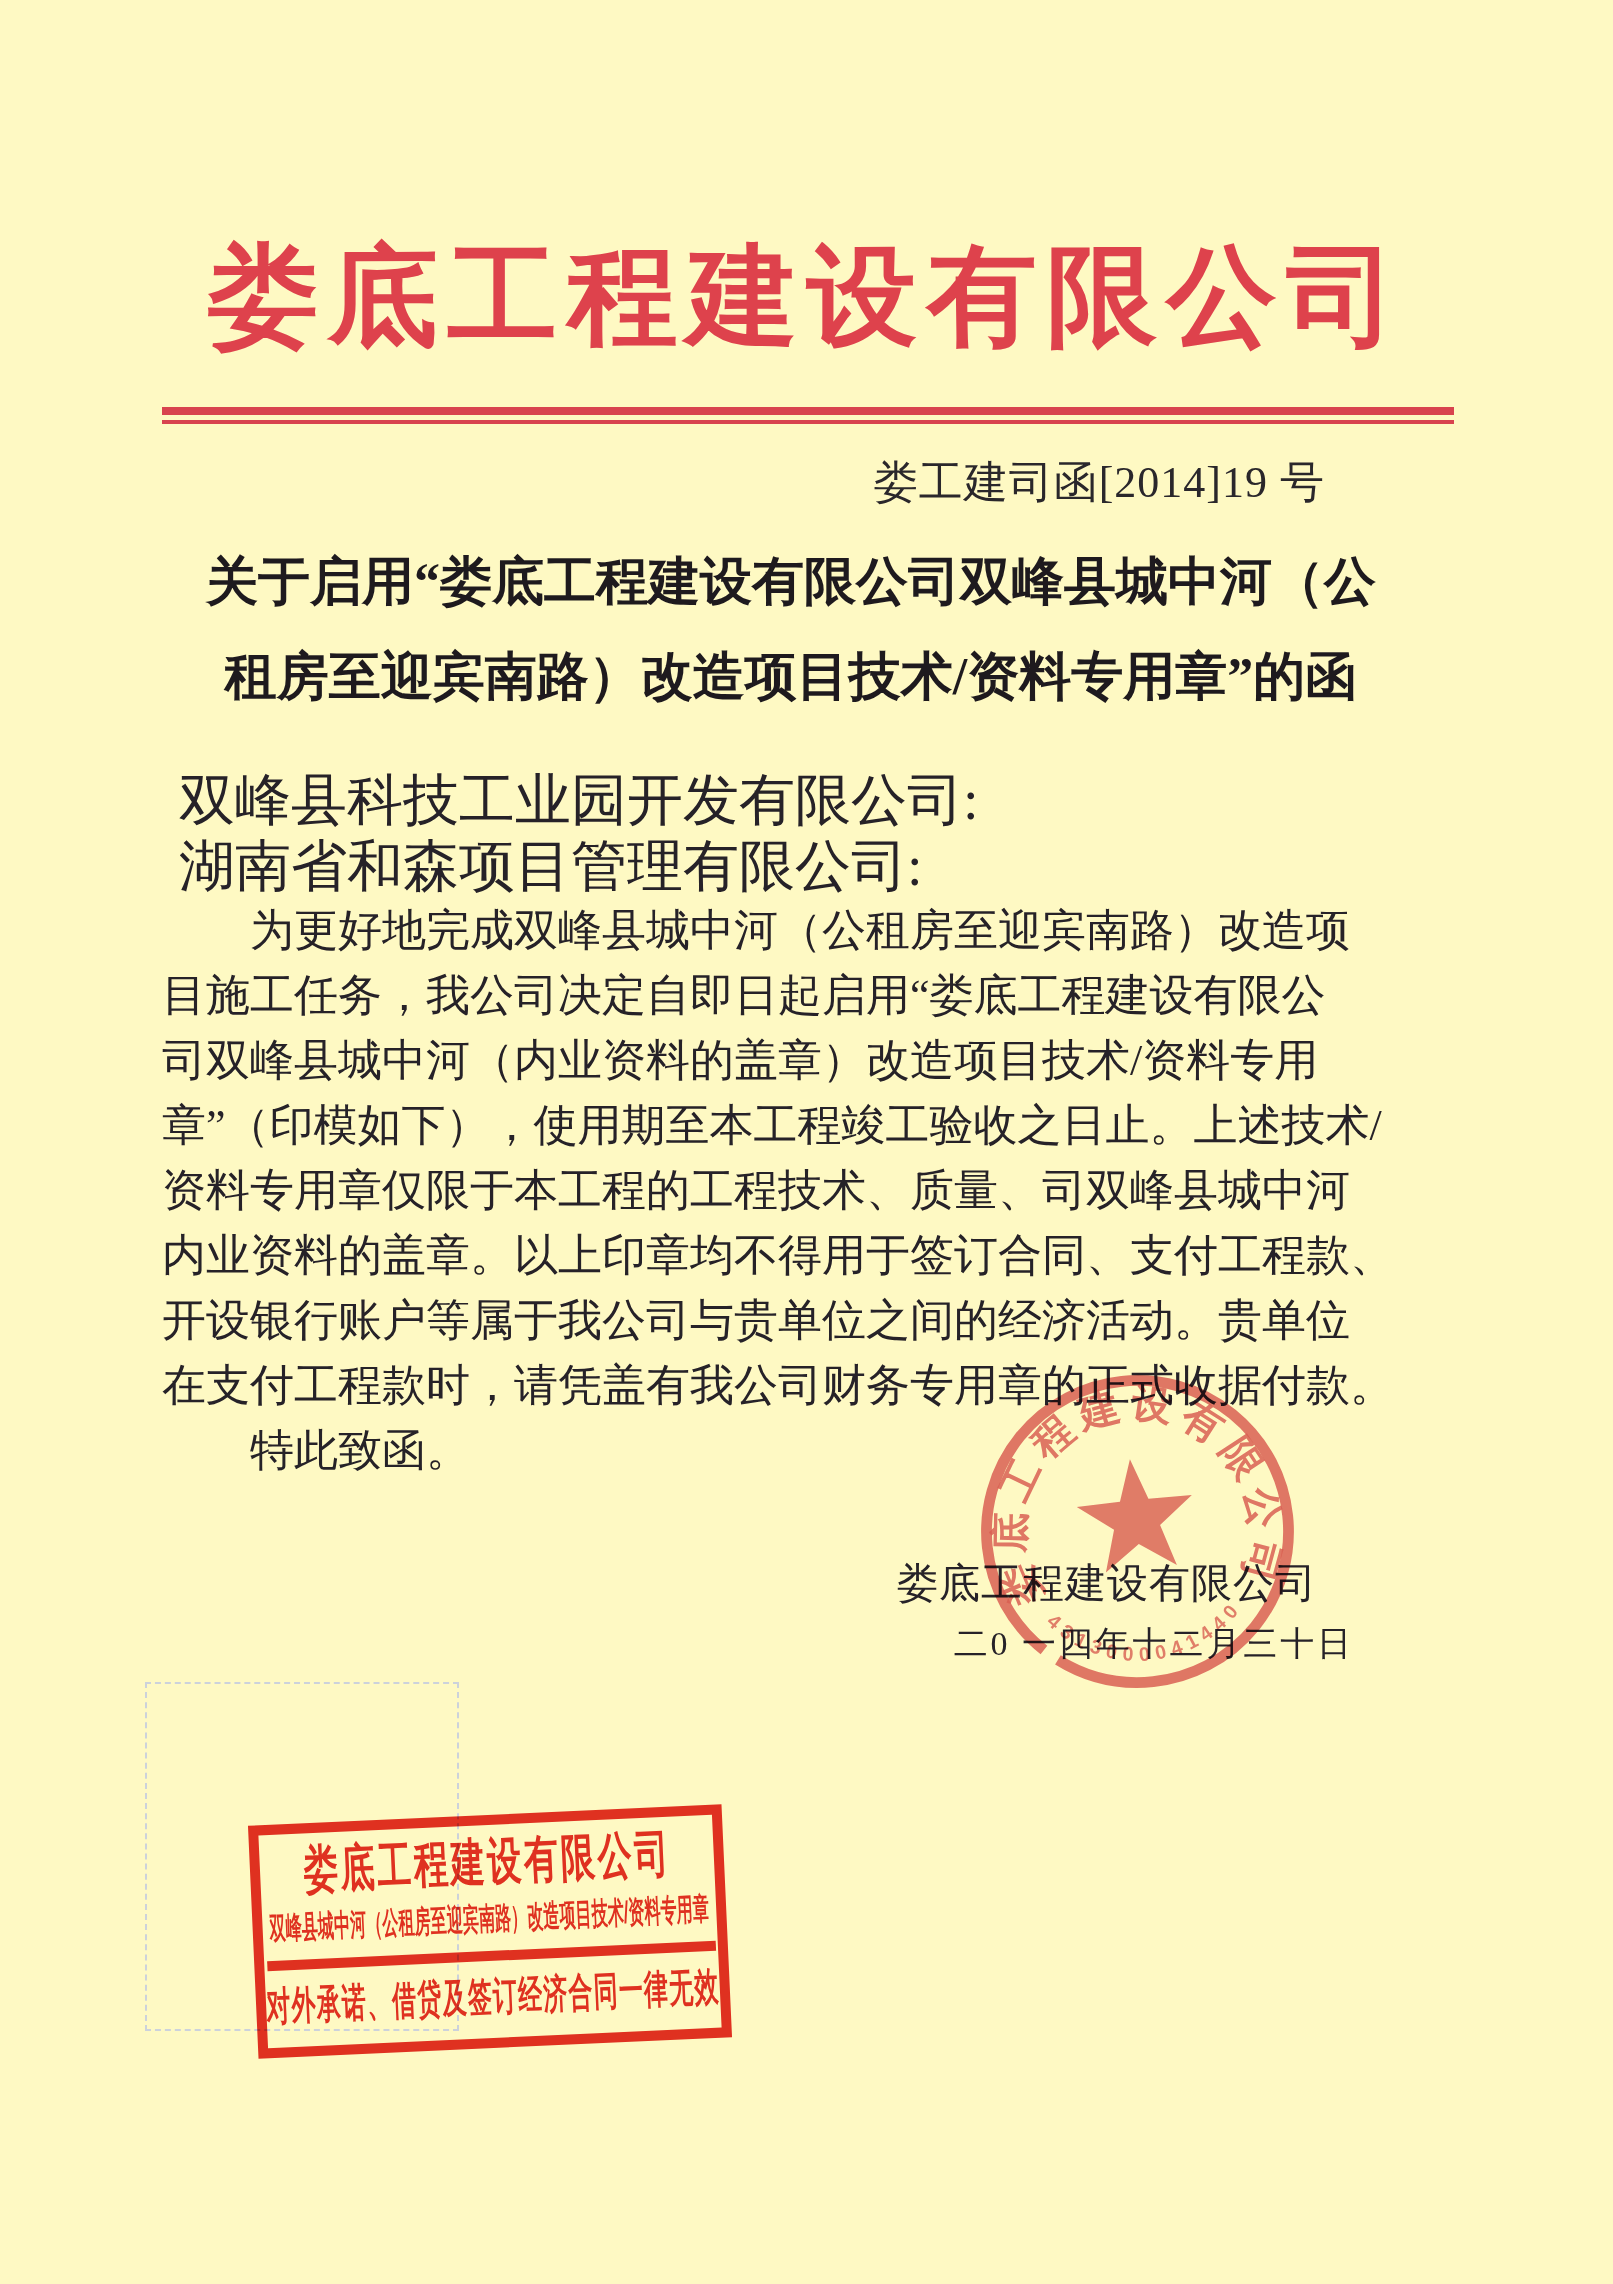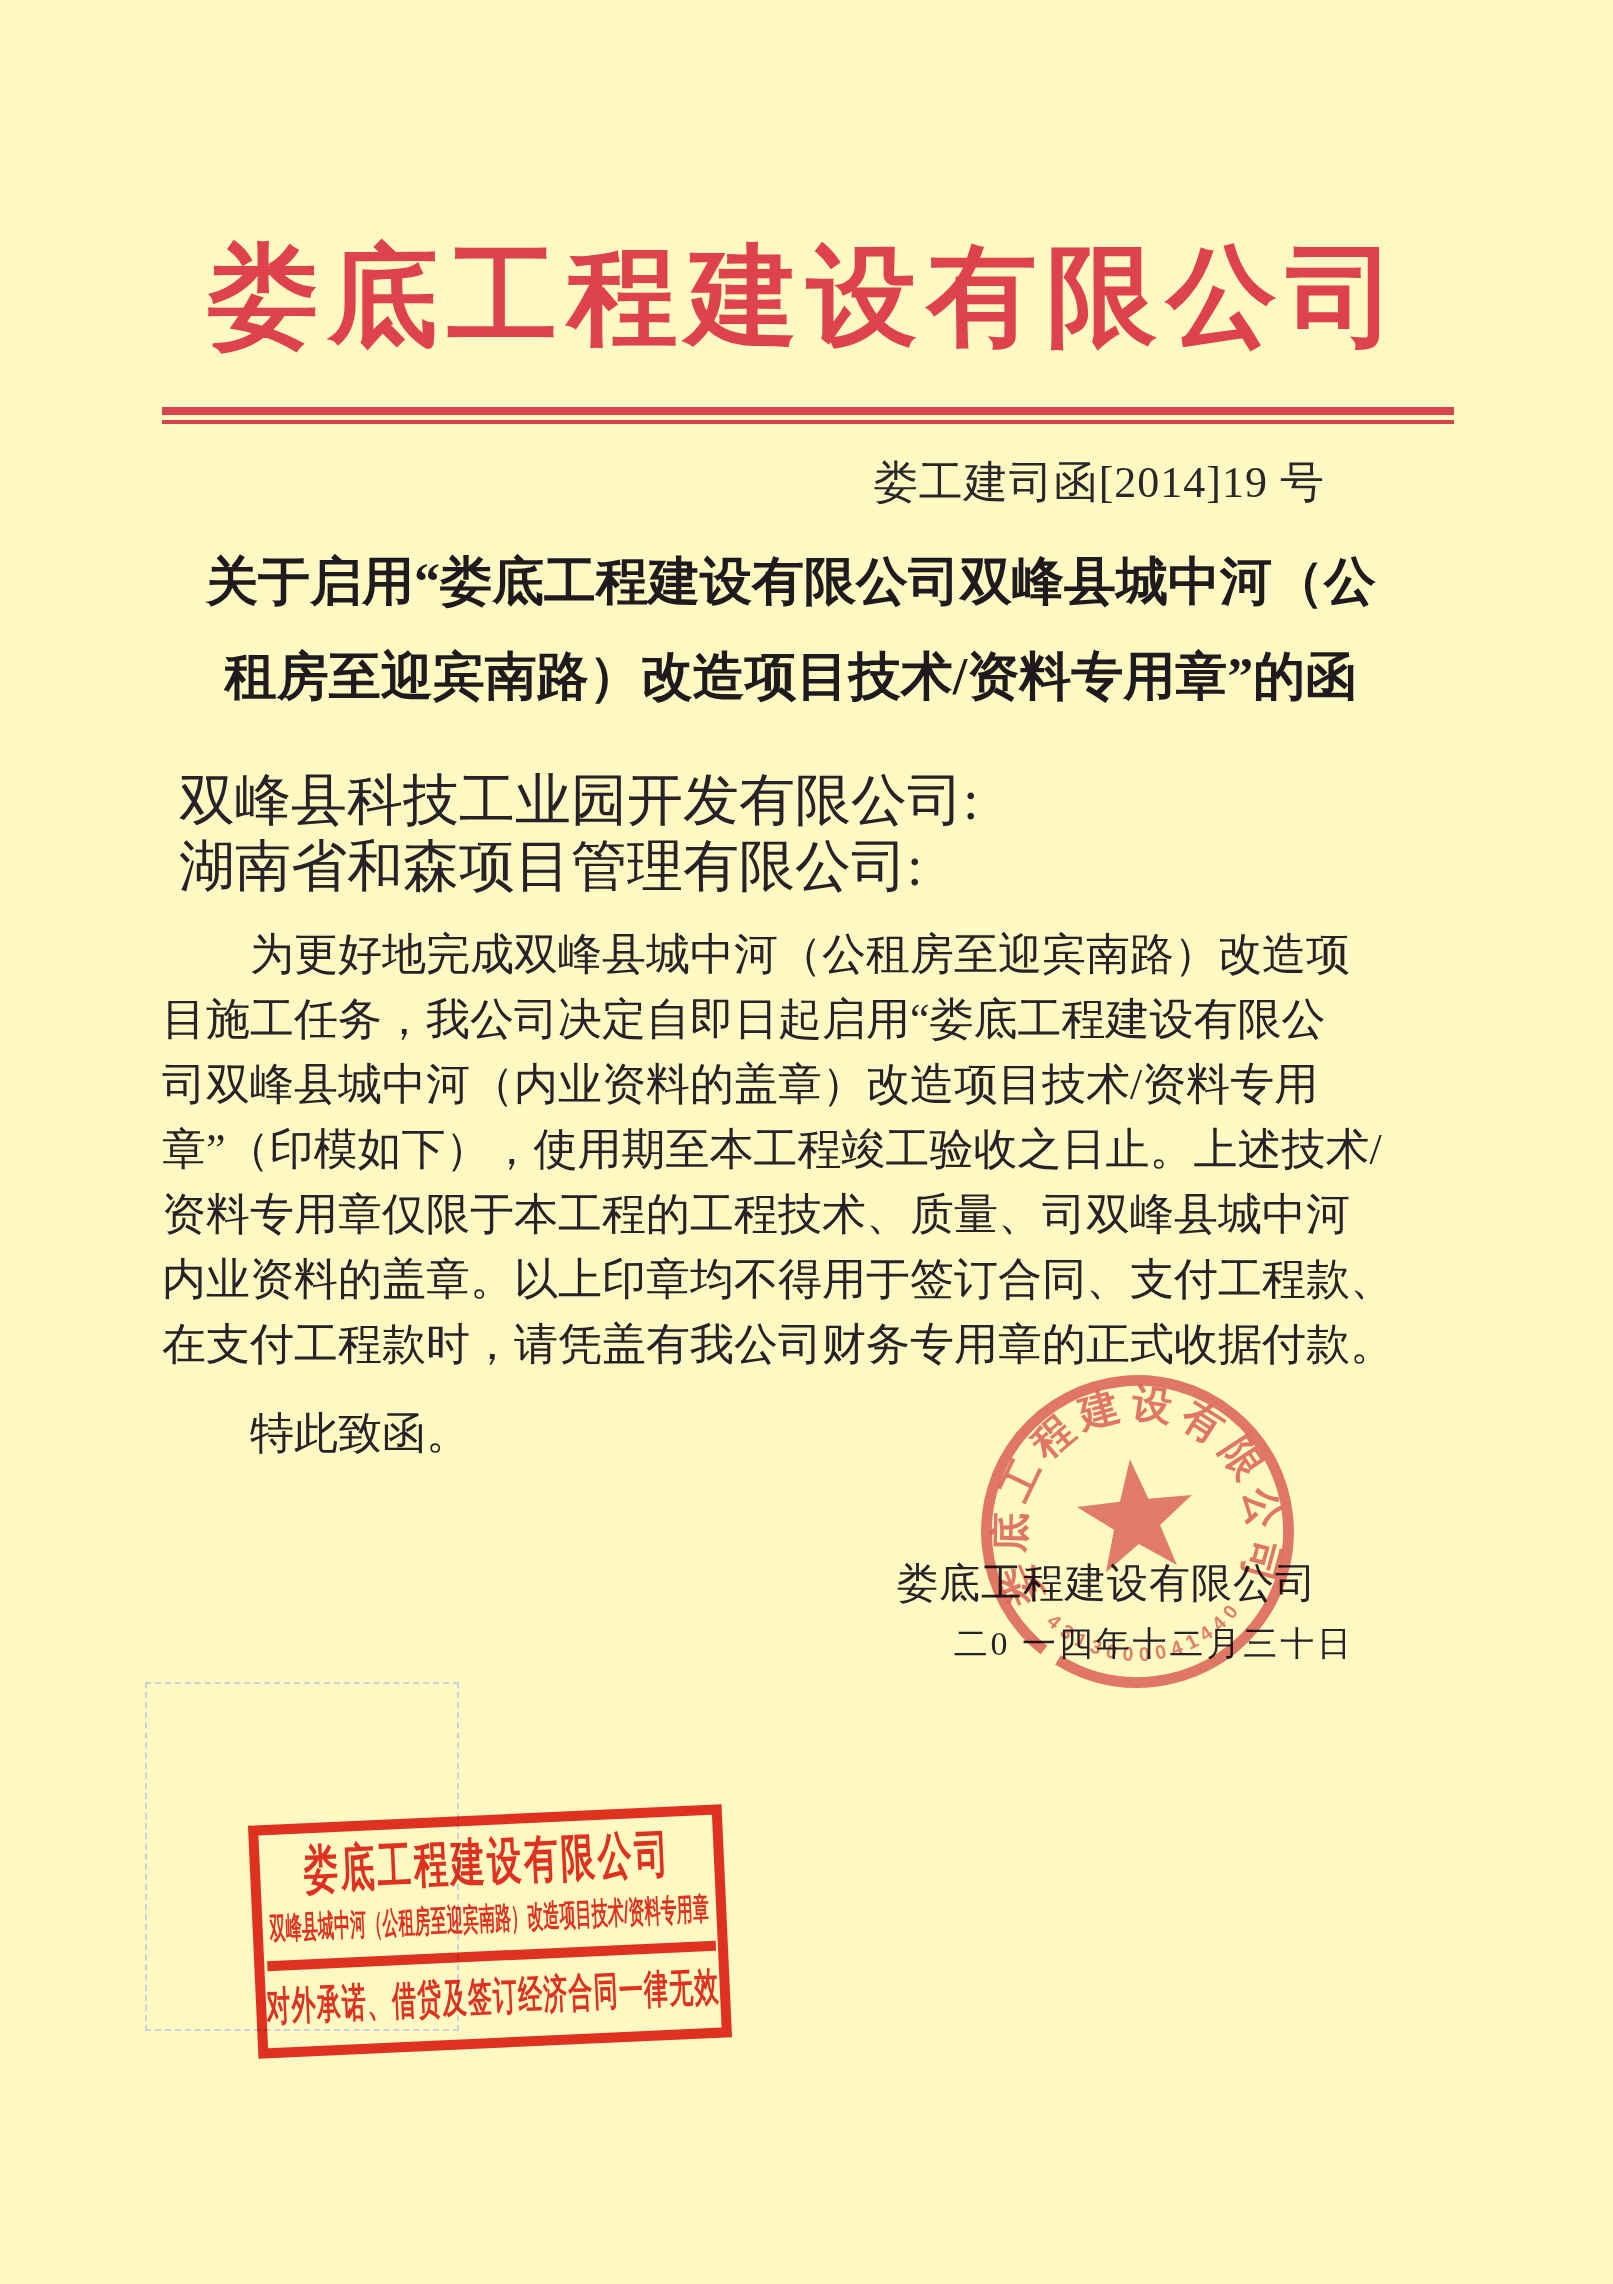--- a/index.html
+++ b/index.html
@@ -33,21 +33,21 @@
   
   .recipients{
     position:absolute;left:179px;top:767px;
     font-size:56px;line-height:66px;white-space:nowrap;
   }
   .body-block{
     position:absolute;left:162px;top:898px;width:1304px;
     font-size:44px;line-height:65px;
   }
   .body-block .line{white-space:nowrap;}
-  .body-block .indent{padding-left:88px;margin-top:24px;}
+  .body-block .indent{padding-left:88px;}
   
   .sig-company{
     position:absolute;right:296px;top:1556px;
     font-size:41px;letter-spacing:1px;white-space:nowrap;
   }
   .sig-date{
     position:absolute;right:259px;top:1621px;
     font-size:34px;letter-spacing:2.9px;white-space:nowrap;
   }
   
@@ -109,20 +109,21 @@
     <div>湖南省和森项目管理有限公司:</div>
   </div>
 
   <div class="body-block">
     <div class="line indent">为更好地完成双峰县城中河（公租房至迎宾南路）改造项</div>
     <div class="line">目施工任务，我公司决定自即日起启用“娄底工程建设有限公</div>
     <div class="line">司双峰县城中河（内业资料的盖章）改造项目技术/资料专用</div>
     <div class="line">章”（印模如下），使用期至本工程竣工验收之日止。上述技术/</div>
     <div class="line">资料专用章仅限于本工程的工程技术、质量、司双峰县城中河</div>
     <div class="line">内业资料的盖章。以上印章均不得用于签订合同、支付工程款、</div>
+    <div class="line">开设银行账户等属于我公司与贵单位之间的经济活动。贵单位</div>
     <div class="line">在支付工程款时，请凭盖有我公司财务专用章的正式收据付款。</div>
     <div class="line indent">特此致函。</div>
   </div>
 
   <div class="sig-company">娄底工程建设有限公司</div>
   <div class="sig-date">二0 一四年十二月三十日</div>
 
   <svg class="seal" viewBox="-180 -180 360 360">
     <defs>
       <path id="ringTextPath" d="M -98.4 61.5 A 116 116 0 1 1 98.4 61.5" fill="none"></path>

